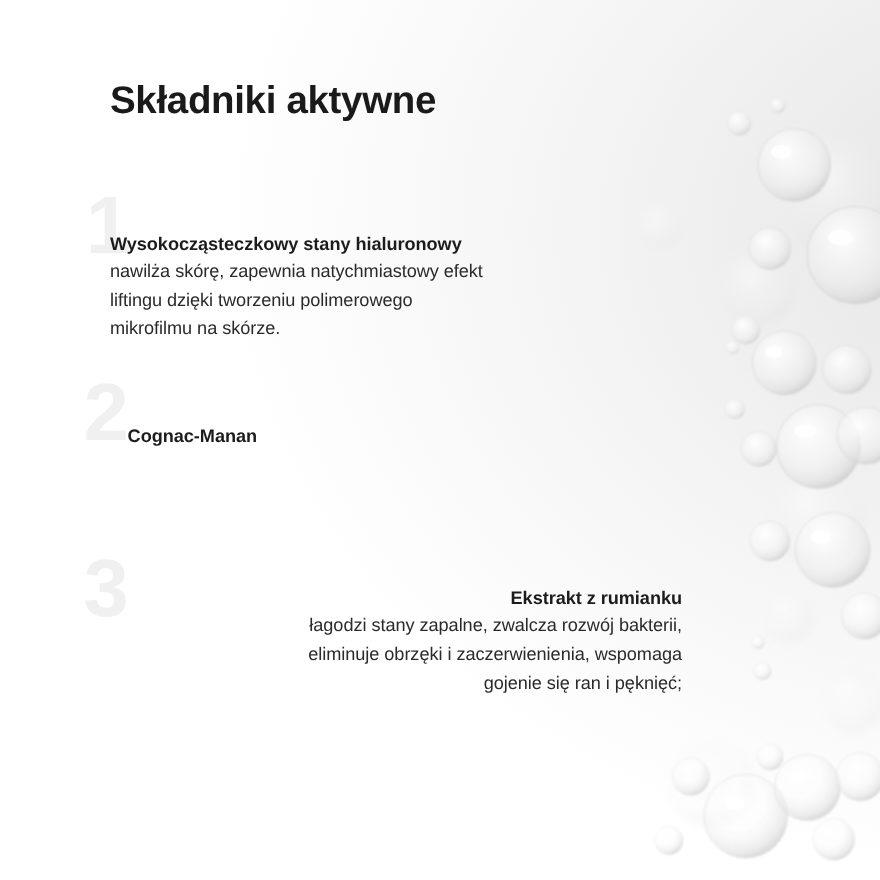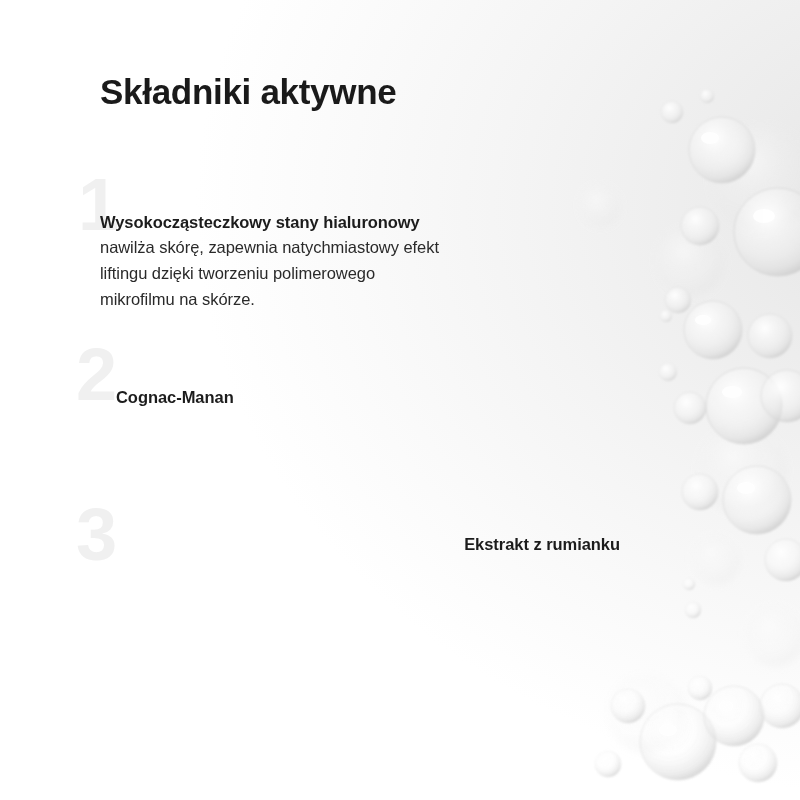--- a/index.html
+++ b/index.html
@@ -199,16 +199,19 @@
 liftingu dzięki tworzeniu polimerowego
 mikrofilmu na skórze.</p>
     </div>
 
     <div class="item item-2">
       <p class="item-title">Cognac-Manan</p>
     </div>
 
     <div class="item item-3">
       <p class="item-title">Ekstrakt z rumianku</p>
+      <p class="item-desc">łagodzi stany zapalne, zwalcza rozwój bakterii,
+eliminuje obrzęki i zaczerwienienia, wspomaga
+gojenie się ran i pęknięć;</p>
     </div>
 
   </div>
 </div>
 
 </body></html>

